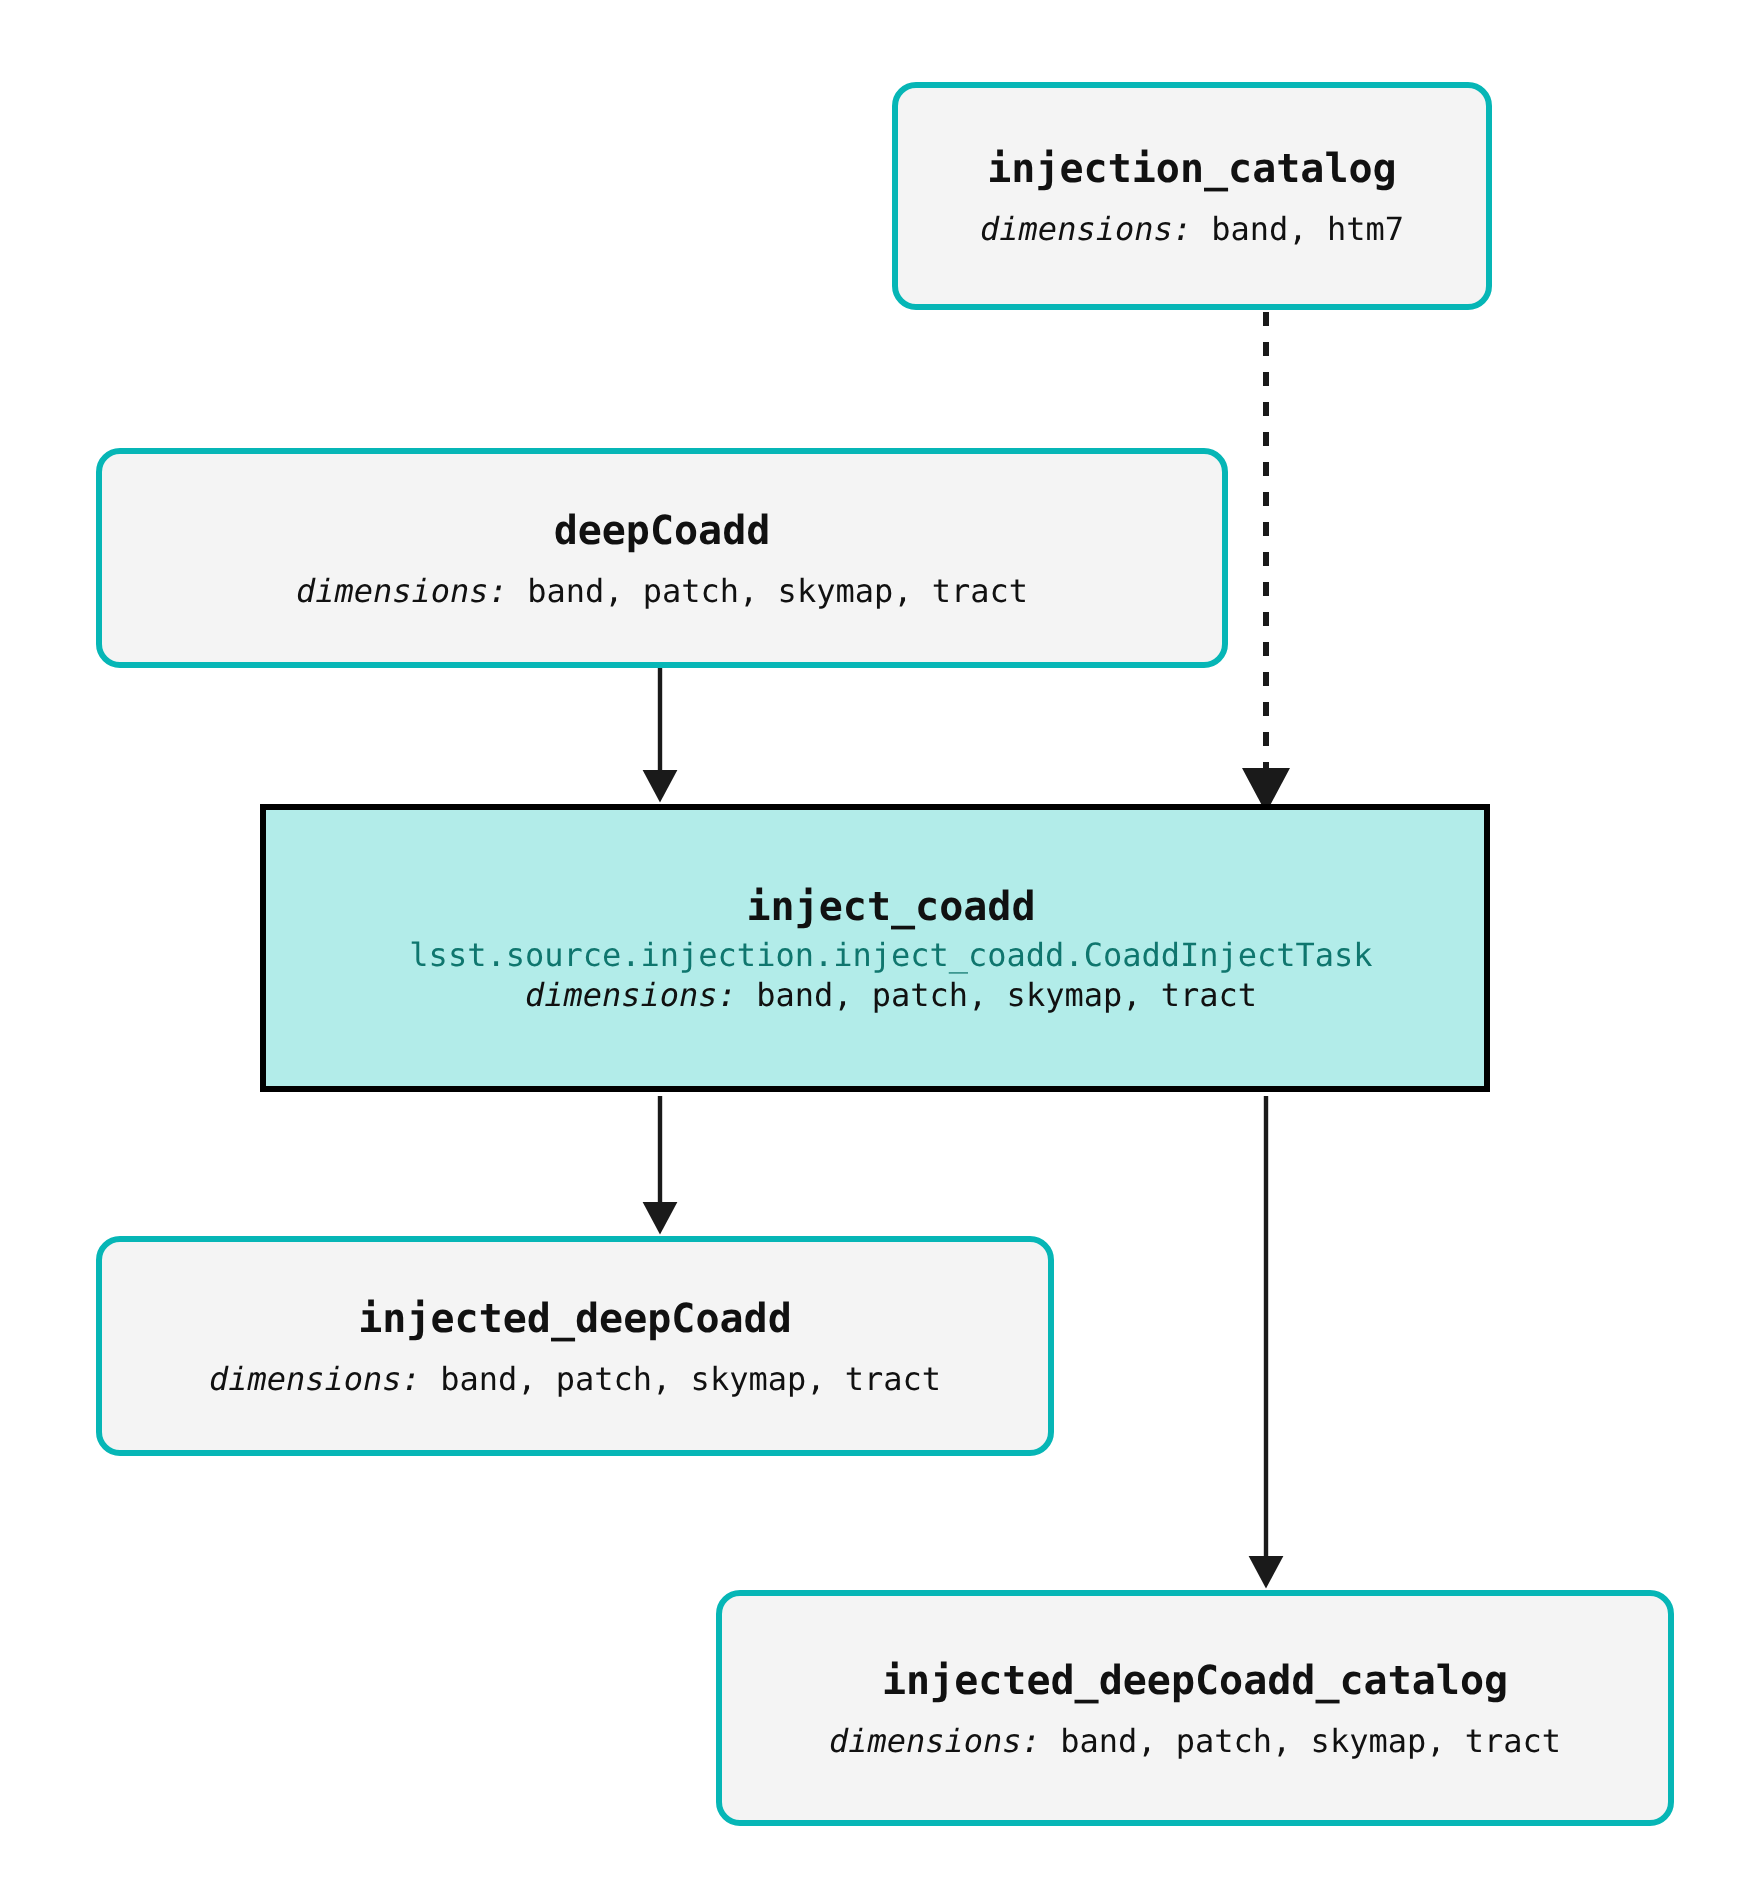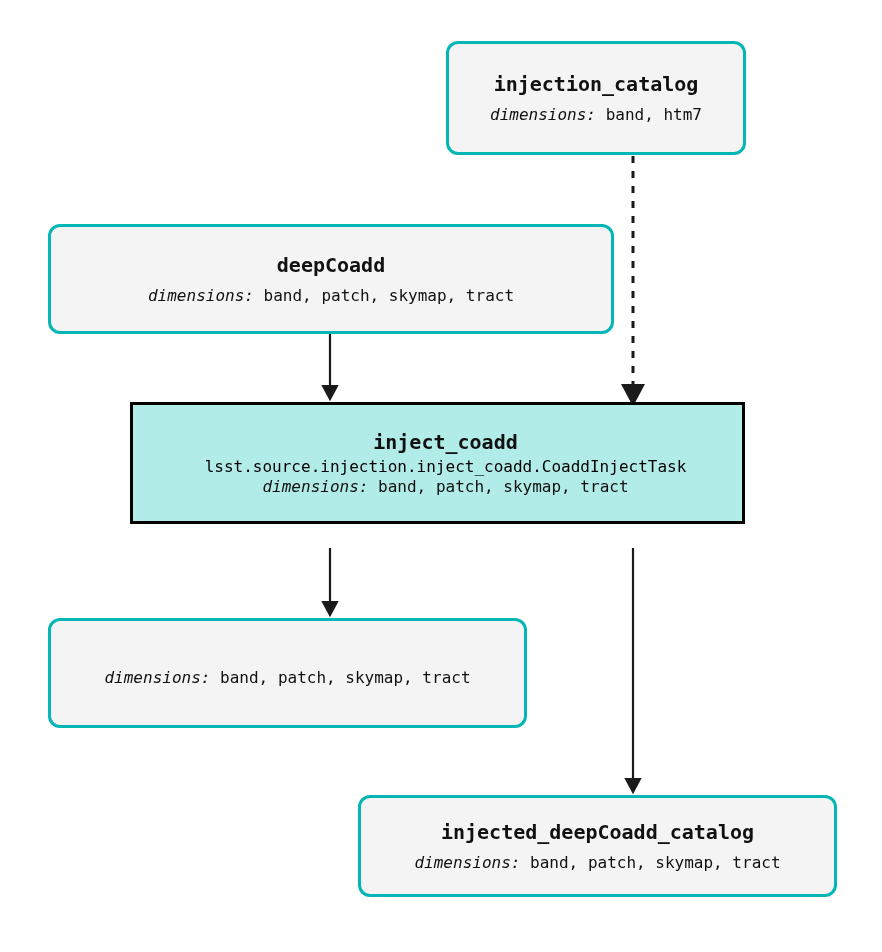--- a/index.html
+++ b/index.html
@@ -51,21 +51,21 @@
     white-space: nowrap;
     text-align: left;
   }
   .node-task .node-title {
     font-size: 20px;
     margin-bottom: 3px;
   }
   .node-sub {
     font-family: "DejaVu Sans Mono", "Liberation Mono", monospace;
     font-size: 16px;
-    color: #000000;
+    color: #0f766e;
     line-height: 1.25;
     white-space: nowrap;
     text-align: center;
   }
   .node-dims {
     font-family: "DejaVu Sans Mono", "Liberation Mono", monospace;
     font-size: 16px;
     color: #111111;
     line-height: 1.25;
     white-space: nowrap;
@@ -75,23 +75,23 @@
     font-style: italic;
   }
   .dims-val {
     font-style: normal;
   }
   .spacer-title { height: 9px; }
 
   
   #node-injection-catalog { left: 446px; top: 41px;  width: 300px; height: 114px; }
   #node-deepcoadd        { left: 48px;  top: 224px; width: 566px; height: 110px; }
-  #node-inject-coadd     { left: 130px; top: 402px; width: 615px; height: 122px; padding-left: 16px; }
+  #node-inject-coadd     { left: 130px; top: 402px; width: 615px; height: 144px; padding-left: 16px; }
   #node-injected-deepcoadd { left: 48px; top: 618px; width: 479px; height: 110px; }
-  #node-injected-catalog { left: 358px; top: 795px; width: 479px; height: 102px; }
+  #node-injected-catalog { left: 358px; top: 795px; width: 479px; height: 118px; }
 </style>
 </head>
 <body>
 
 <div id="canvas">
 
   <svg class="edge-layer" width="882" height="952" viewBox="0 0 882 952">
     <defs>
       <marker id="arrowhead" markerWidth="9" markerHeight="9" refX="1.0" refY="4.0" orient="auto" markerUnits="strokeWidth">
         <path d="M0,0 L0,8 L7.5,4 z" fill="#1a1a1a"></path>
@@ -119,20 +119,21 @@
     <div class="node-dims"><span class="dims-key">dimensions:</span><span class="dims-val"> </span><span class="dims-val">band, patch, skymap, tract</span></div>
   </div>
 
   <div class="node node-task" id="node-inject-coadd">
     <div class="node-title">inject_coadd</div>
     <div class="node-sub">lsst.source.injection.inject_coadd.CoaddInjectTask</div>
     <div class="node-dims"><span class="dims-key">dimensions:</span><span class="dims-val"> </span><span class="dims-val">band, patch, skymap, tract</span></div>
   </div>
 
   <div class="node node-dataset" id="node-injected-deepcoadd">
+    <div class="node-title">injected_deepCoadd</div>
     <div class="spacer-title"></div>
     <div class="node-dims"><span class="dims-key">dimensions:</span><span class="dims-val"> </span><span class="dims-val">band, patch, skymap, tract</span></div>
   </div>
 
   <div class="node node-dataset" id="node-injected-catalog">
     <div class="node-title">injected_deepCoadd_catalog</div>
     <div class="spacer-title"></div>
     <div class="node-dims"><span class="dims-key">dimensions:</span><span class="dims-val"> </span><span class="dims-val">band, patch, skymap, tract</span></div>
   </div>
 

